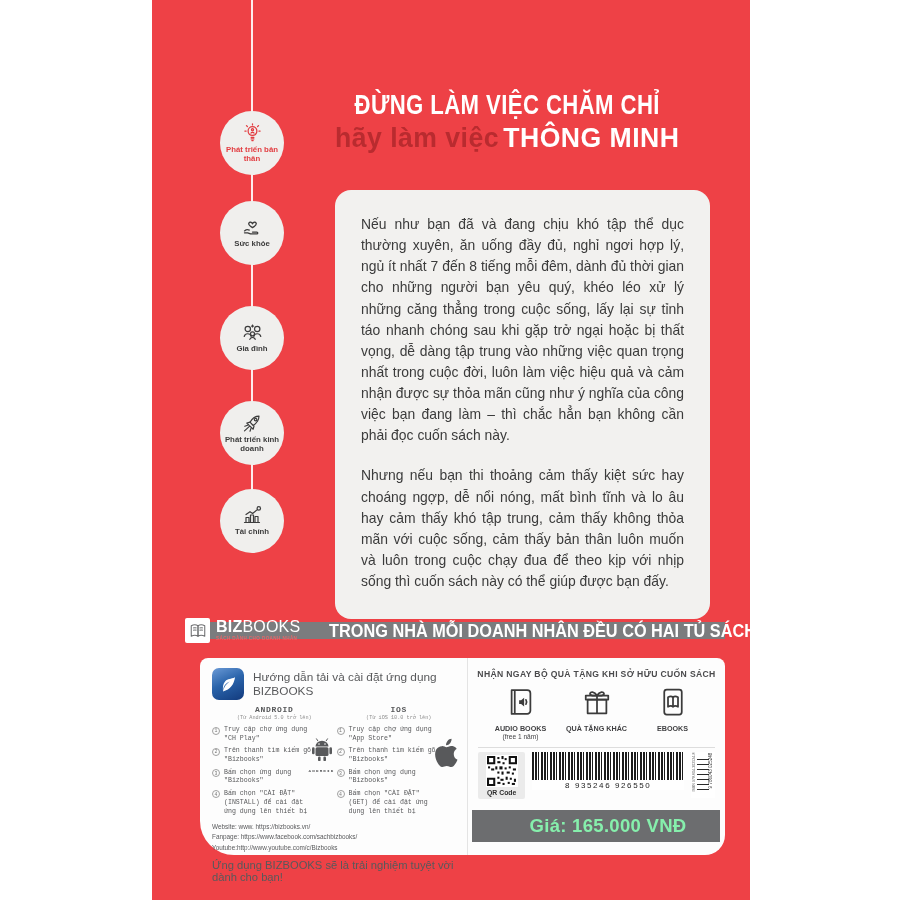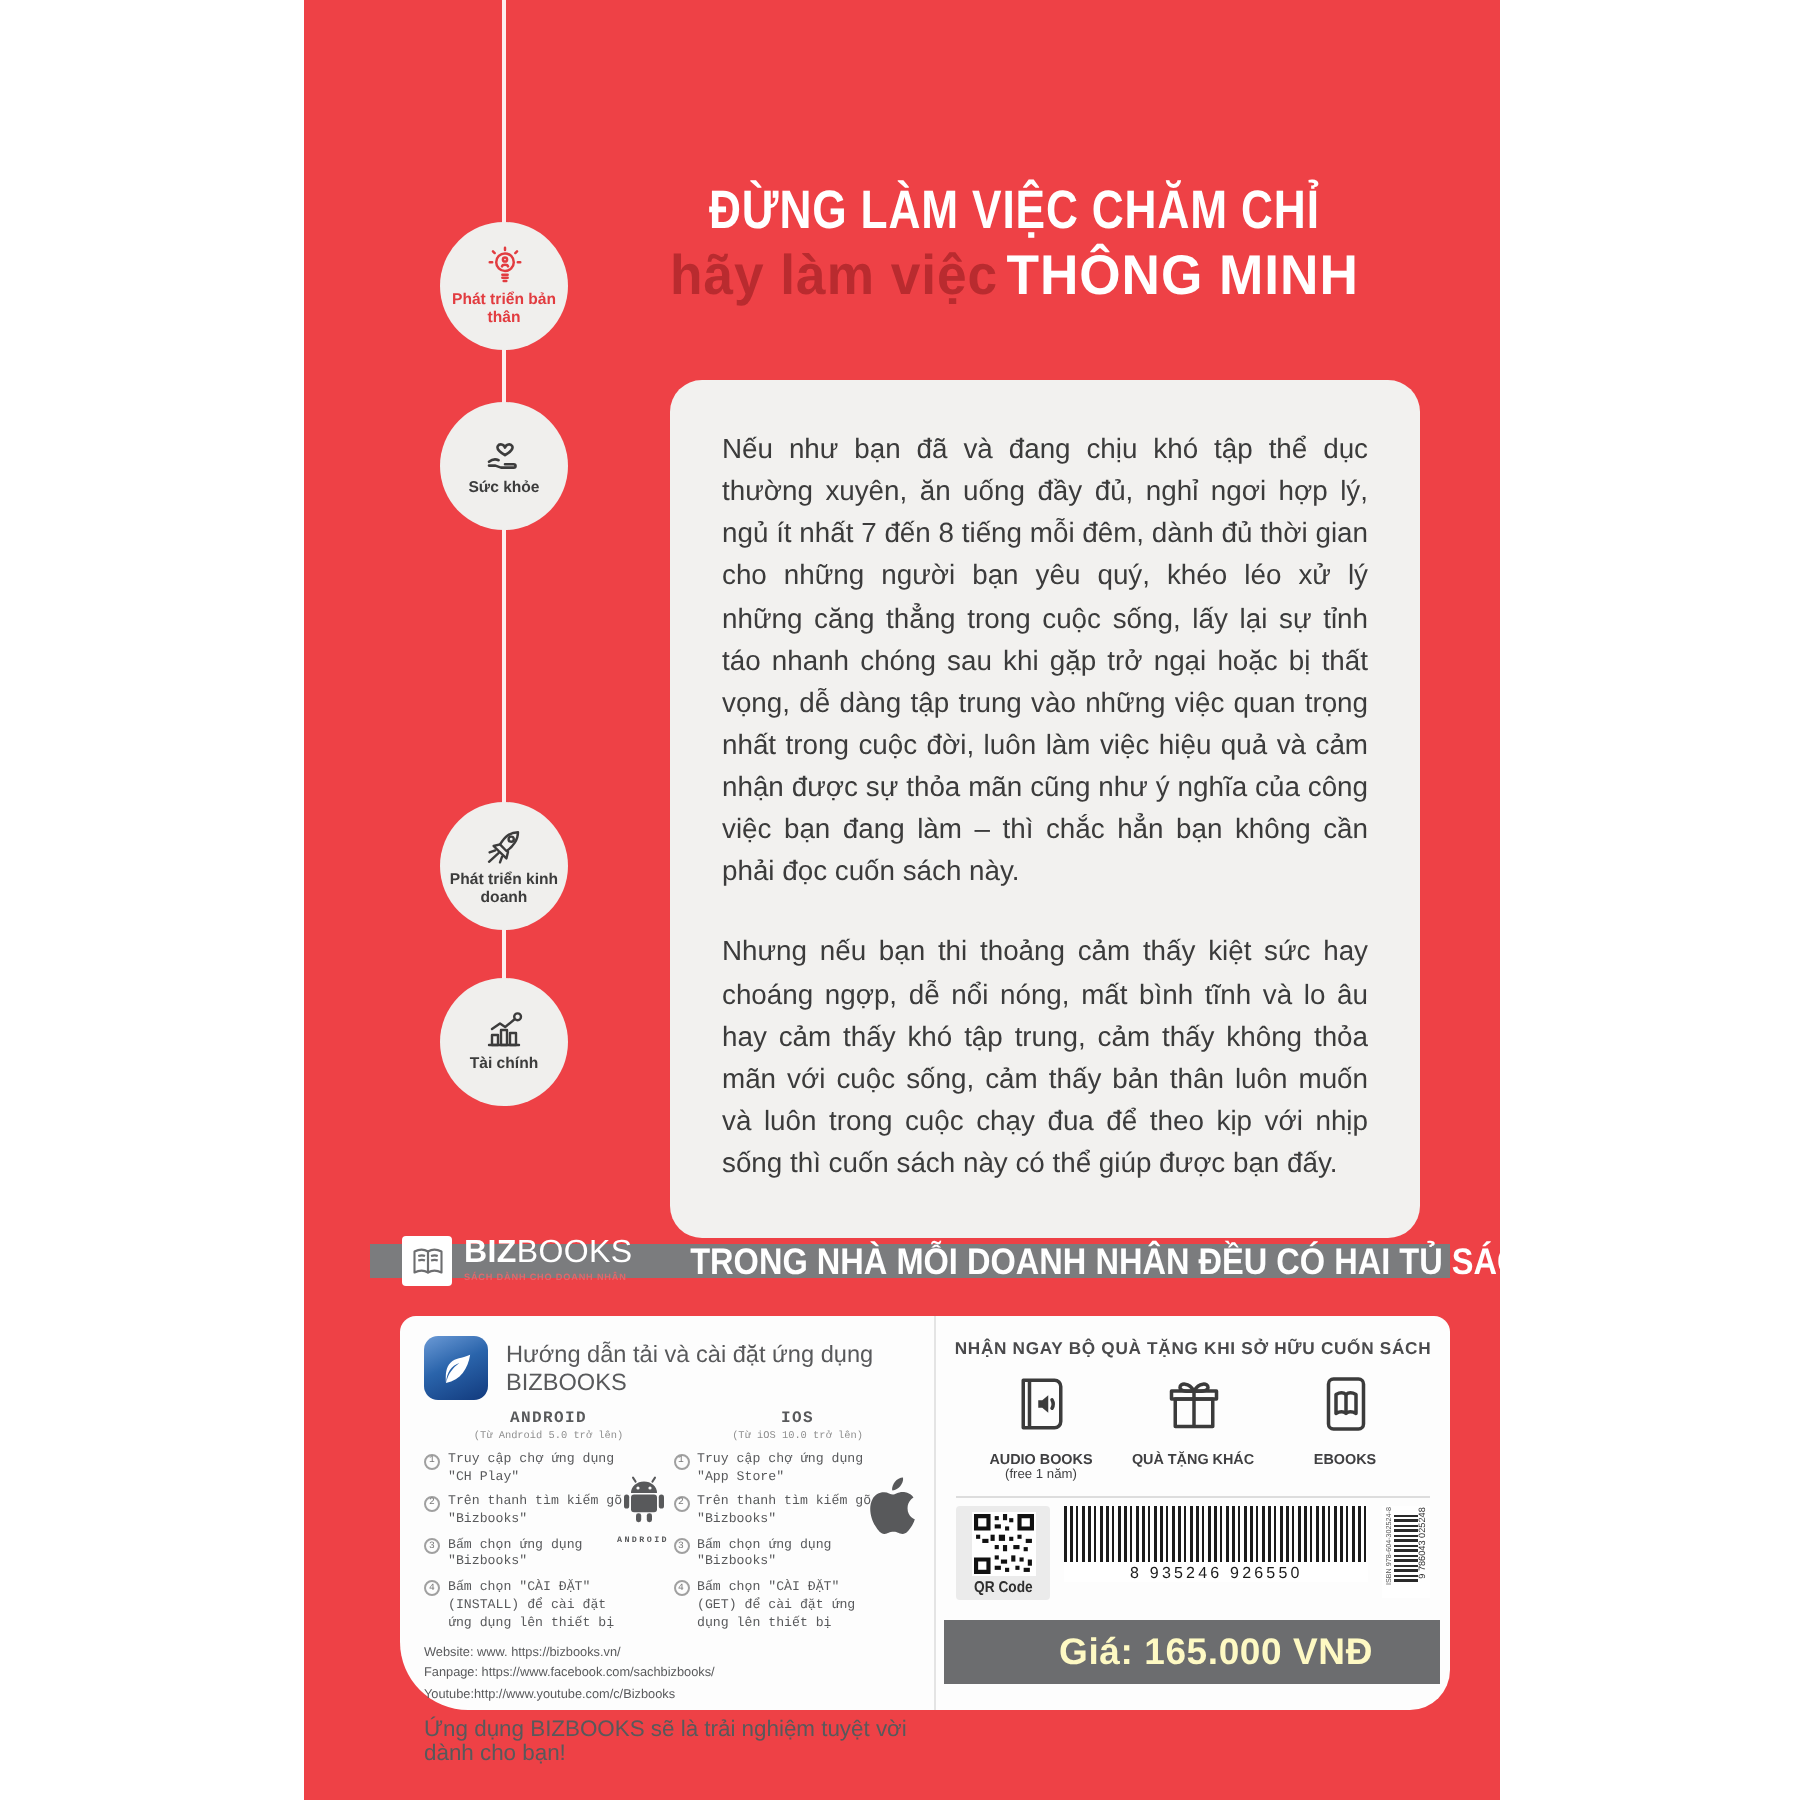--- a/index.html
+++ b/index.html
@@ -24,21 +24,21 @@
   .title-l2 .bold { color:#fff; font-weight:900; font-size:28px; letter-spacing:.5px; }
 
   
   .textbox { position:absolute; left:183px; top:190px; width:375px; height:429px; background:#f2f1ef;
              border-radius:16px; padding:24px 26px; font-size:13.9px; line-height:1.52; color:#3b3b3b;
              text-align:justify; }
   .textbox p + p { margin-top:19px; }
 
   
   .banner { position:absolute; left:33px; top:622px; width:540px; height:17px; background:#7b7c7e;
-            display:flex; align-items:center; padding-left:16px; }
+            display:flex; align-items:center; padding-left:0; }
   .teeth { position:absolute; left:0; right:0; top:-4px; height:4px;
            background:conic-gradient(from 135deg at 50% 100%, #7b7c7e 90deg, transparent 0) 0 0 / 9px 4px repeat-x; }
   .logo { display:flex; align-items:center; gap:6px; }
   .logo-box { width:25px; height:25px; background:#fff; border-radius:2px; display:flex; align-items:center; justify-content:center; }
   .logo-text-wrap { line-height:1; }
   .logo-text { color:#fff; font-size:16px; letter-spacing:.2px; }
   .logo-text .b { font-weight:900; } .logo-text .l { font-weight:400; }
   .logo-sub { color:#e2686b; font-size:4.6px; letter-spacing:.4px; margin-top:1.5px; font-weight:bold; }
   .slogan-wrap { flex:1; text-align:center; padding-right:10px; }
   .slogan { display:inline-block; color:#fff; font-size:18.5px; font-weight:700; transform:scaleX(.88); white-space:nowrap; }
@@ -84,21 +84,21 @@
   .barcode-wrap { flex:1; margin:0 7px; background:#fff; }
   .bars { height:28px;
           background:repeating-linear-gradient(90deg,#1b1b1b 0 1.6px,#fff 1.6px 3px,#1b1b1b 3px 4.6px,#fff 4.6px 6px,#1b1b1b 6px 6.8px,#fff 6.8px 9px); }
   .digits { font-size:8px; color:#1b1b1b; letter-spacing:1.6px; text-align:center; margin-top:1px; white-space:nowrap; }
   .isbn { width:24px; height:46px; background:#fff; position:relative; overflow:hidden; }
   .isbn .ibars { position:absolute; left:6px; top:3px; right:6px; bottom:8px;
           background:repeating-linear-gradient(0deg,#2a2a2a 0 1.4px,#fff 1.4px 2.6px,#2a2a2a 2.6px 3.4px,#fff 3.4px 5px); }
   .isbn .idig { position:absolute; right:-14px; top:16px; font-size:4.6px; color:#333; transform:rotate(-90deg); white-space:nowrap; }
   .isbn .itxt { position:absolute; left:-16px; top:18px; font-size:3.6px; color:#555; transform:rotate(-90deg); white-space:nowrap; }
   .price-bar { position:absolute; left:4px; right:5px; bottom:13px; height:32px; background:#6c6d6f;
-               color:#fef9c3; display:flex; align-items:center; justify-content:center; font-size:18.5px; font-weight:bold; letter-spacing:.3px;padding-left:24px; }
+               color:#86efac; display:flex; align-items:center; justify-content:center; font-size:18.5px; font-weight:bold; letter-spacing:.3px;padding-left:24px; }
 </style>
 </head>
 <body>
 
 <div class="page">
   <div class="cover">
 
     <div class="timeline"></div>
 
     <div class="tl-circle" style="top:111px">
@@ -118,20 +118,32 @@
       <span>
         <svg width="22" height="20" viewBox="0 0 22 20" fill="none" stroke="#3c3c3c" stroke-width="1.3" stroke-linecap="round" stroke-linejoin="round">
           <path d="M11.5 10.6C7.9 8.4 7.3 7.2 7.9 6.1c.8-1.5 3.1-1 3.6.7.5-1.7 2.8-2.2 3.6-.7.6 1.1 0 2.3-3.6 4.5z"></path>
           <path d="M3.5 15.8h3.2l2.8 1h6.3c1.3 0 1.3-1.7 0-1.7h-4.3"></path>
           <path d="M3.5 13.9c1.6-1.3 3.2-1.5 4.8-.8"></path>
         </svg>
       </span>
       <div class="tl-label">Sức khỏe</div>
     </div>
 
+    <div class="tl-circle" style="top:306px">
+      <span>
+        <svg width="23" height="20" viewBox="0 0 23 20" fill="none" stroke="#3c3c3c" stroke-width="1.2" stroke-linecap="round">
+          <circle cx="6.8" cy="7" r="2.7"></circle>
+          <circle cx="16.2" cy="7" r="2.7"></circle>
+          <circle cx="11.5" cy="11.8" r="2"></circle>
+          <path d="M3.2 14.5a3.6 3.6 0 0 1 7 0M12.8 14.5a3.6 3.6 0 0 1 7 0M8.8 17.4a2.8 2.8 0 0 1 5.4 0"></path>
+          <path d="M11.5 3.2l.7.9-.7.7-.7-.7z"></path>
+        </svg>
+      </span>
+      <div class="tl-label">Gia đình</div>
+    </div>
 
     <div class="tl-circle" style="top:401px">
       <span>
         <svg width="22" height="20" viewBox="0 0 22 20" fill="none" stroke="#3c3c3c" stroke-width="1.2" stroke-linecap="round" stroke-linejoin="round">
           <path d="M12.8 4.7c2.4-1.6 5.2-1.6 5.2-1.6s0 2.8-1.6 5.2c-1 1.6-2.6 3.2-4.2 4.2L9 9.2c1-1.6 2.2-3.4 3.8-4.5z"></path>
           <circle cx="14.6" cy="6.6" r="1.3"></circle>
           <path d="M9 9.2 5.8 10l2.6 2.6 3.8 3.6.8-3.2"></path>
           <path d="M8.4 13.4 3.5 17.9M6.6 12.2l-2.8 1M10 15.4l-1 2.8"></path>
         </svg>
       </span>

